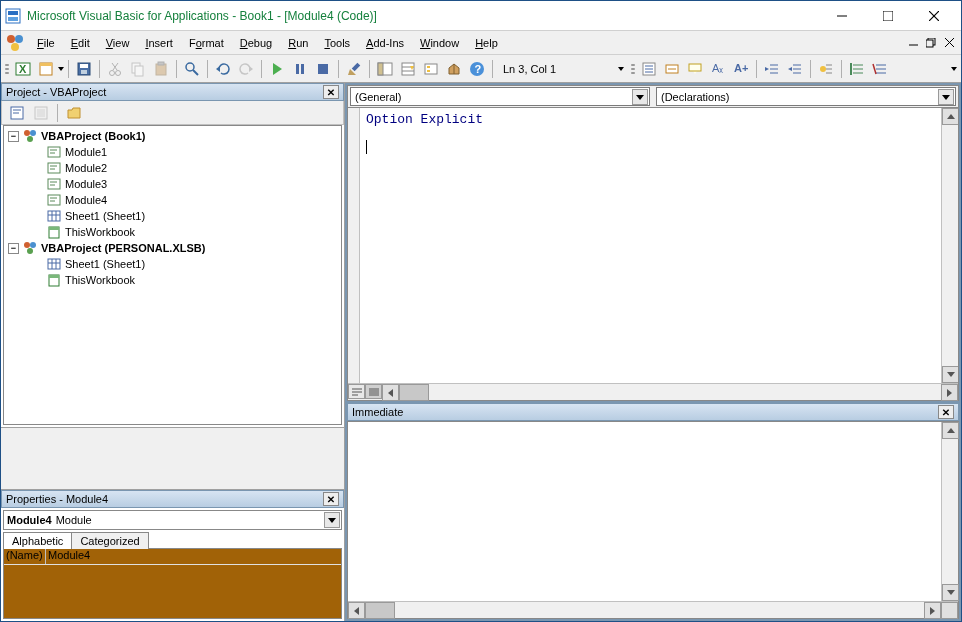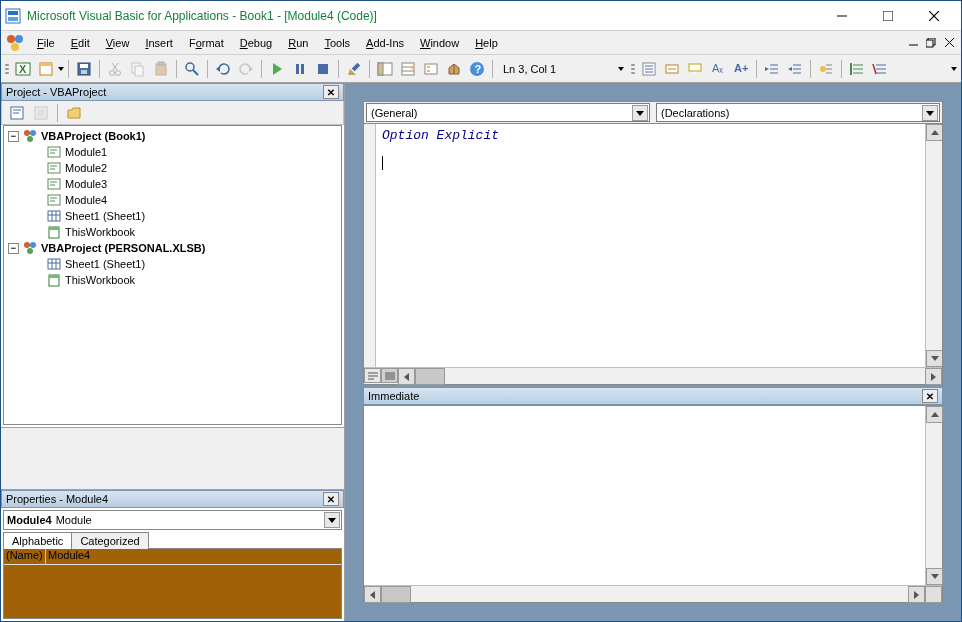--- a/index.html
+++ b/index.html
@@ -25,21 +25,21 @@
     .toolbar .grip { width: 4px; height: 20px; display:flex; flex-direction:column; justify-content:center; gap:2px; margin-right:2px; cursor:move; }
     .toolbar .grip span { width:4px; height:2px; background:#999; border-radius:1px; }
     .toolbar .tb-btn { width: 22px; height: 22px; display: flex; align-items: center; justify-content: center; cursor: pointer; border-radius: 2px; }
     .toolbar .sep { width: 1px; height: 18px; background: #b0b0b0; margin: 0 3px; }
     .toolbar .status { padding: 0 6px; color: #000; min-width: 120px; }
     .toolbar .dd { width: 6px; height: 22px; display:flex; align-items:center; justify-content:center; cursor:pointer;}
 
     
     .main { display: flex; height: calc(100% - 82px); }
     .left-col { width: 344px; display: flex; flex-direction: column; border-right: 1px solid #a0a0a0; }
-    .right-col { flex: 1; display: flex; flex-direction: column; background: #7a96b0; padding: 18px; gap:2px; }
+    .right-col { flex: 1; display: flex; flex-direction: column; background: #7a96b0; padding: 2px; gap:2px; }
 
     
     .panel-header { height: 18px; background: linear-gradient(#d7e4f2, #b8cde2); border: 1px solid #7a96b0; display: flex; align-items: center; padding: 0 4px; font-size: 11px; color: #000; }
     .panel-header .spacer { flex: 1; }
     .panel-header .close-x { width: 16px; height: 14px; border:1px solid #888; background:#eee; display:flex; align-items:center; justify-content:center; cursor:pointer; font-size:10px; font-weight:bold; }
 
     
     .project-panel { flex: 0 0 auto; display: flex; flex-direction: column; height: 64%; }
     .project-toolbar { height: 24px; background:#f0f0f0; border-bottom:1px solid #c0c0c0; display:flex; align-items:center; padding:2px 4px; gap:2px; border-left:1px solid #c0c0c0; border-right:1px solid #c0c0c0;}
     .project-toolbar .pbtn { width:22px; height:20px; display:flex; align-items:center; justify-content:center; cursor:pointer; border-radius:2px;}
@@ -66,21 +66,21 @@
     .props-row .k { width:42px; border-right:1px solid #c0c0c0; padding:0 2px; }
     .props-row .v { flex:1; padding:0 2px; }
 
     
     .code-pane-wrapper { flex: 1; background:#fff; display:flex; flex-direction:column; border:1px solid #888; min-height:0;}
     .code-dropdowns { height:22px; display:flex; gap:6px; padding:1px 2px; background:#f0f0f0; border-bottom:1px solid #888;}
     .code-dd { flex:1; border:1px solid #7a7a7a; background:#fff; display:flex; align-items:center; padding:0 4px; position:relative;}
     .code-dd .dd-btn { position:absolute; right:1px; top:1px; width:16px; height:16px; background:#e8e8e8; border:1px solid #999; display:flex; align-items:center; justify-content:center; cursor:pointer;}
     .code-area { flex:1; position:relative; overflow:hidden; }
     .code-margin { position:absolute; left:0; top:0; bottom:0; width:12px; background:#f0f0f0; border-right:1px solid #c0c0c0;}
-    .code-text { position:absolute; left:18px; top:4px; font-family:"Courier New",monospace; font-size:13px; color:#000080;font-style:italic;}
+    .code-text { position:absolute; left:18px; top:4px; font-family:"Courier New",monospace; font-size:13px; color:#000080;}
     .code-cursor { position:absolute; left:18px; top:32px; width:1px; height:14px; background:#000; }
     .code-vscroll { position:absolute; right:0; top:0; bottom:0; width:17px; background:#f0f0f0; border-left:1px solid #c0c0c0;}
     .code-vscroll .arrow { position:absolute; left:0; width:17px; height:17px; background:#e0e0e0; border:1px solid #999; display:flex; align-items:center; justify-content:center; cursor:pointer;}
     .code-bottom { height:17px; display:flex; background:#f0f0f0; border-top:1px solid #c0c0c0;}
     .code-bottom .view-btn { width:17px; height:15px; border:1px solid #999; background:#e8e8e8; display:flex; align-items:center; justify-content:center; cursor:pointer; margin:0;}
     .code-bottom .hscroll { flex:1; position:relative; }
     .code-bottom .hscroll .arrow { position:absolute; top:0; width:17px; height:17px; background:#e0e0e0; border:1px solid #999; display:flex; align-items:center; justify-content:center; cursor:pointer;}
 
     
     .immediate-pane { height: 216px; background:#a16207; display:flex; flex-direction:column; }

